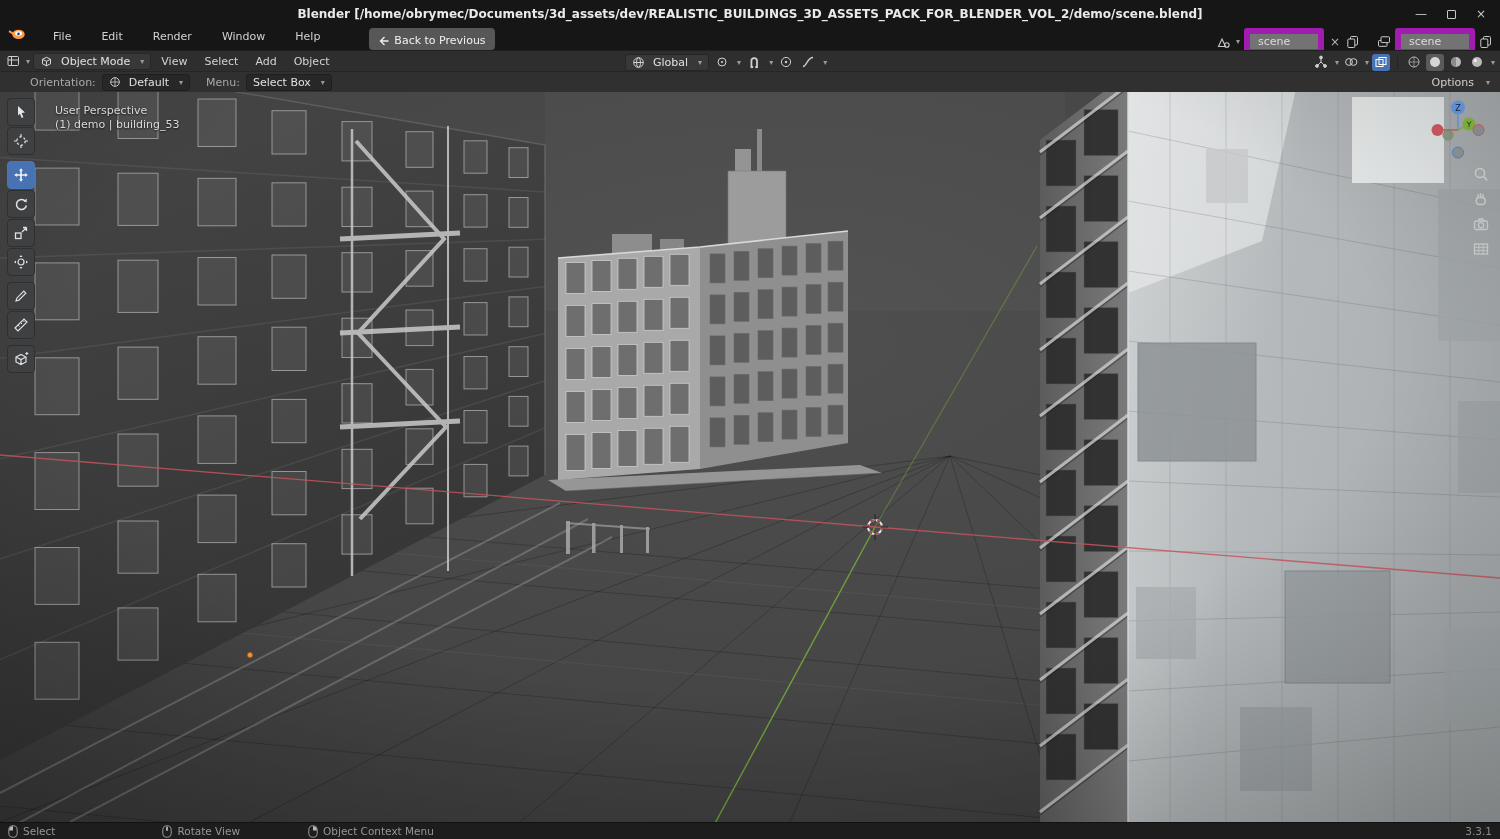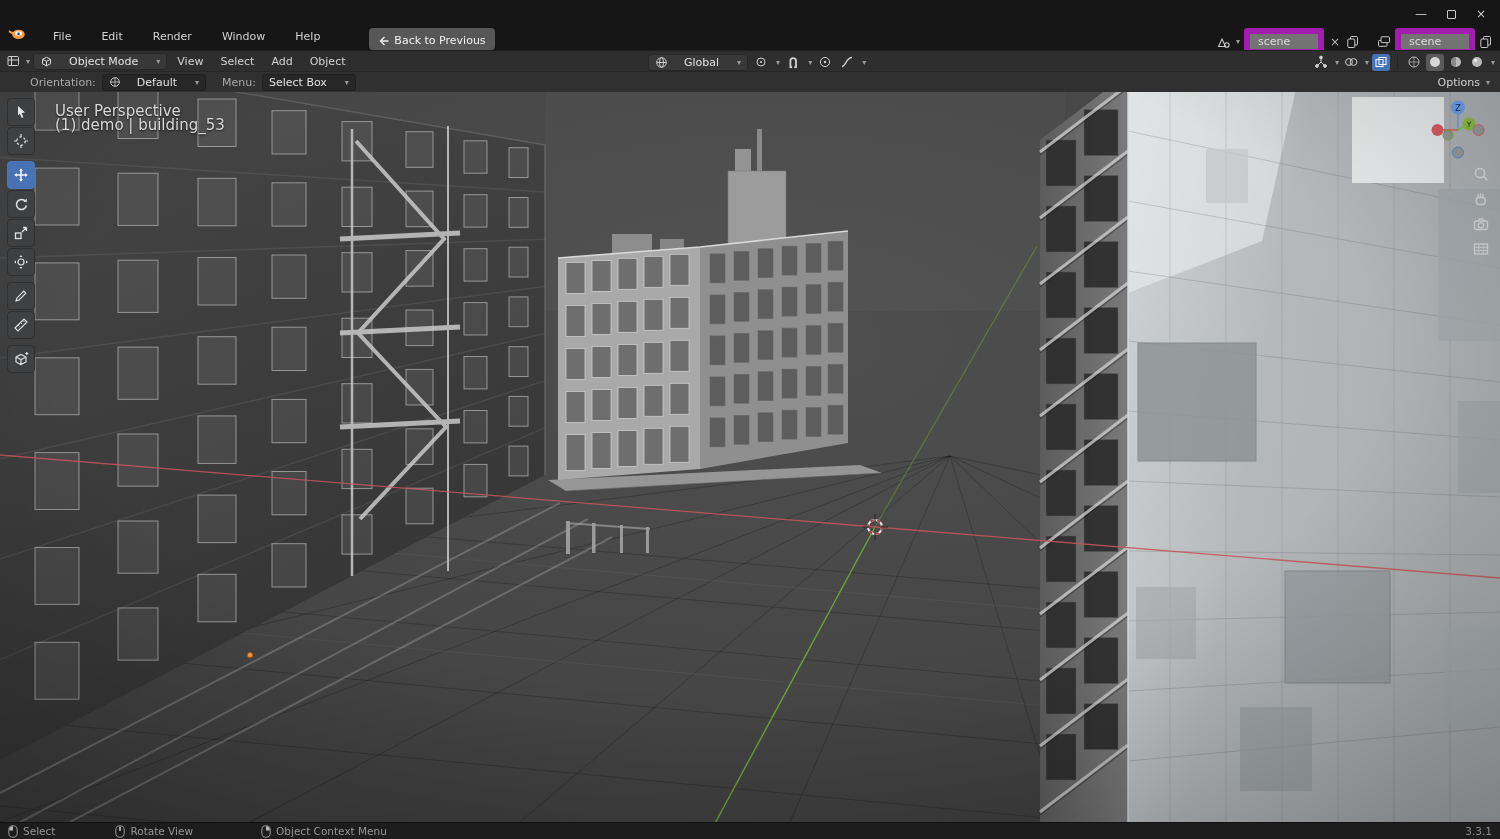--- a/index.html
+++ b/index.html
@@ -12,55 +12,56 @@
 
   .menubar{position:absolute;left:0;top:28px;width:100%;height:22px;background:#161616;display:flex;align-items:flex-start;padding:0 8px;gap:16px}
   .menu-item{padding:2px 7px;border-radius:3px;color:#d2d2d2}
   .back-btn{margin-left:26px;background:#575757;border-radius:4px;padding:6px 9px 3px;display:flex;align-items:center;gap:5px;color:#f1f1f1}
   .mb-right{margin-left:auto;display:flex;align-items:center;gap:4px}
   .sel-box{background:#737373;border:6px solid #a21caf;border-radius:3px;padding:1px 8px;min-width:80px;color:#dcdcdc}
   .chev{font-size:8px;color:#9a9a9a;margin-left:2px}
   .xicon{color:#b3b3b3;font-size:12px;padding:0 2px}
 
   .vp-header{position:absolute;left:0;top:50px;width:100%;height:21px;background:#2e2e2e;border-top:1px solid #1f1f1f;display:flex;align-items:center;padding:0 6px;gap:3px}
-  .pill{display:flex;align-items:center;gap:16px;background:#383838;border:1px solid #272727;border-radius:3px;padding:0 6px;height:17px;color:#e0e0e0}
+  .pill{display:flex;align-items:center;gap:8px;background:#383838;border:1px solid #272727;border-radius:3px;padding:0 6px;height:17px;color:#e0e0e0}
   .pill.dark{background:#272727;border-color:#1f1f1f}
-  .vph-center{position:absolute;left:648px;top:1px;height:20px;display:flex;align-items:center;gap:4px}
+  .vph-center{position:absolute;left:625px;top:1px;height:20px;display:flex;align-items:center;gap:4px}
   .vph-right{position:absolute;right:5px;top:1px;height:20px;display:flex;align-items:center;gap:3px}
   .hicon{display:flex;align-items:center;justify-content:center;width:18px;height:17px;border-radius:3px}
   .hicon.active{background:#4772b3}
   .divider{width:1px;height:14px;background:#242424;margin:0 4px}
 
   .viewport{position:absolute;left:0;top:71px;width:1500px;height:751px;overflow:hidden;background:#0c4a6e}
   .tool-header{position:absolute;left:0;top:0;width:100%;height:21px;background:#303030;border-top:1px solid #262626;display:flex;align-items:center;padding:0 10px 0 30px;gap:6px;z-index:6}
   .th-label{color:#a9a9a9}
-  .th-right{margin-left:auto;display:flex;align-items:center;gap:4px;color:#d0d0d0}
+  .th-right{margin-left:auto;display:flex;align-items:center;gap:10px;color:#d0d0d0}
   svg.scene{position:absolute;left:0;top:0;z-index:1}
 
   .toolbar{position:absolute;left:7px;top:27px;display:flex;flex-direction:column;gap:1px;z-index:5}
   .tool-btn{width:28px;height:28px;background:#3e4041;border:1px solid #2e2f30;border-radius:4px;display:flex;align-items:center;justify-content:center}
   .tool-btn.active{background:#4772b3;border-color:#4a77b8}
   .tb-gap{height:4px}
 
-  .vp-text{position:absolute;left:55px;top:33px;z-index:4;color:#d9d9d9;text-shadow:0 1px 2px rgba(0,0,0,.7);line-height:14px;font-size:15px}
+  .vp-text{position:absolute;left:55px;top:33px;z-index:4;color:#d9d9d9;text-shadow:0 1px 2px rgba(0,0,0,.7);line-height:14px;font-size:11px}
   .gizmo{position:absolute;left:1426px;top:27px;z-index:4}
   .side-tools{position:absolute;left:1472px;top:94px;display:flex;flex-direction:column;gap:7px;z-index:4;opacity:.85}
 
   .statusbar{position:absolute;left:0;top:822px;width:100%;height:17px;background:#1d1d1d;border-top:1px solid #111;display:flex;align-items:center;font-size:10.5px;color:#969696;padding:0 8px}
   .sb-group{display:flex;align-items:center;gap:5px}
-  .sb-g2{margin-left:60px}
+  .sb-g2{margin-left:107px}
   .sb-g3{margin-left:68px}
   .sb-version{margin-left:auto;color:#8b8b8b}
 </style>
 </head>
 <body>
 
 <div class="window">
 
   <div class="titlebar">
+    <span>Blender [/home/obrymec/Documents/3d_assets/dev/REALISTIC_BUILDINGS_3D_ASSETS_PACK_FOR_BLENDER_VOL_2/demo/scene.blend]</span>
     <div class="win-controls">
       <span>—</span>
       <span class="ctl-max"></span>
       <span>×</span>
     </div>
   </div>
 
   <div class="menubar">
     <span style="margin-right:4px;display:flex">
       <svg width="18" height="13">

